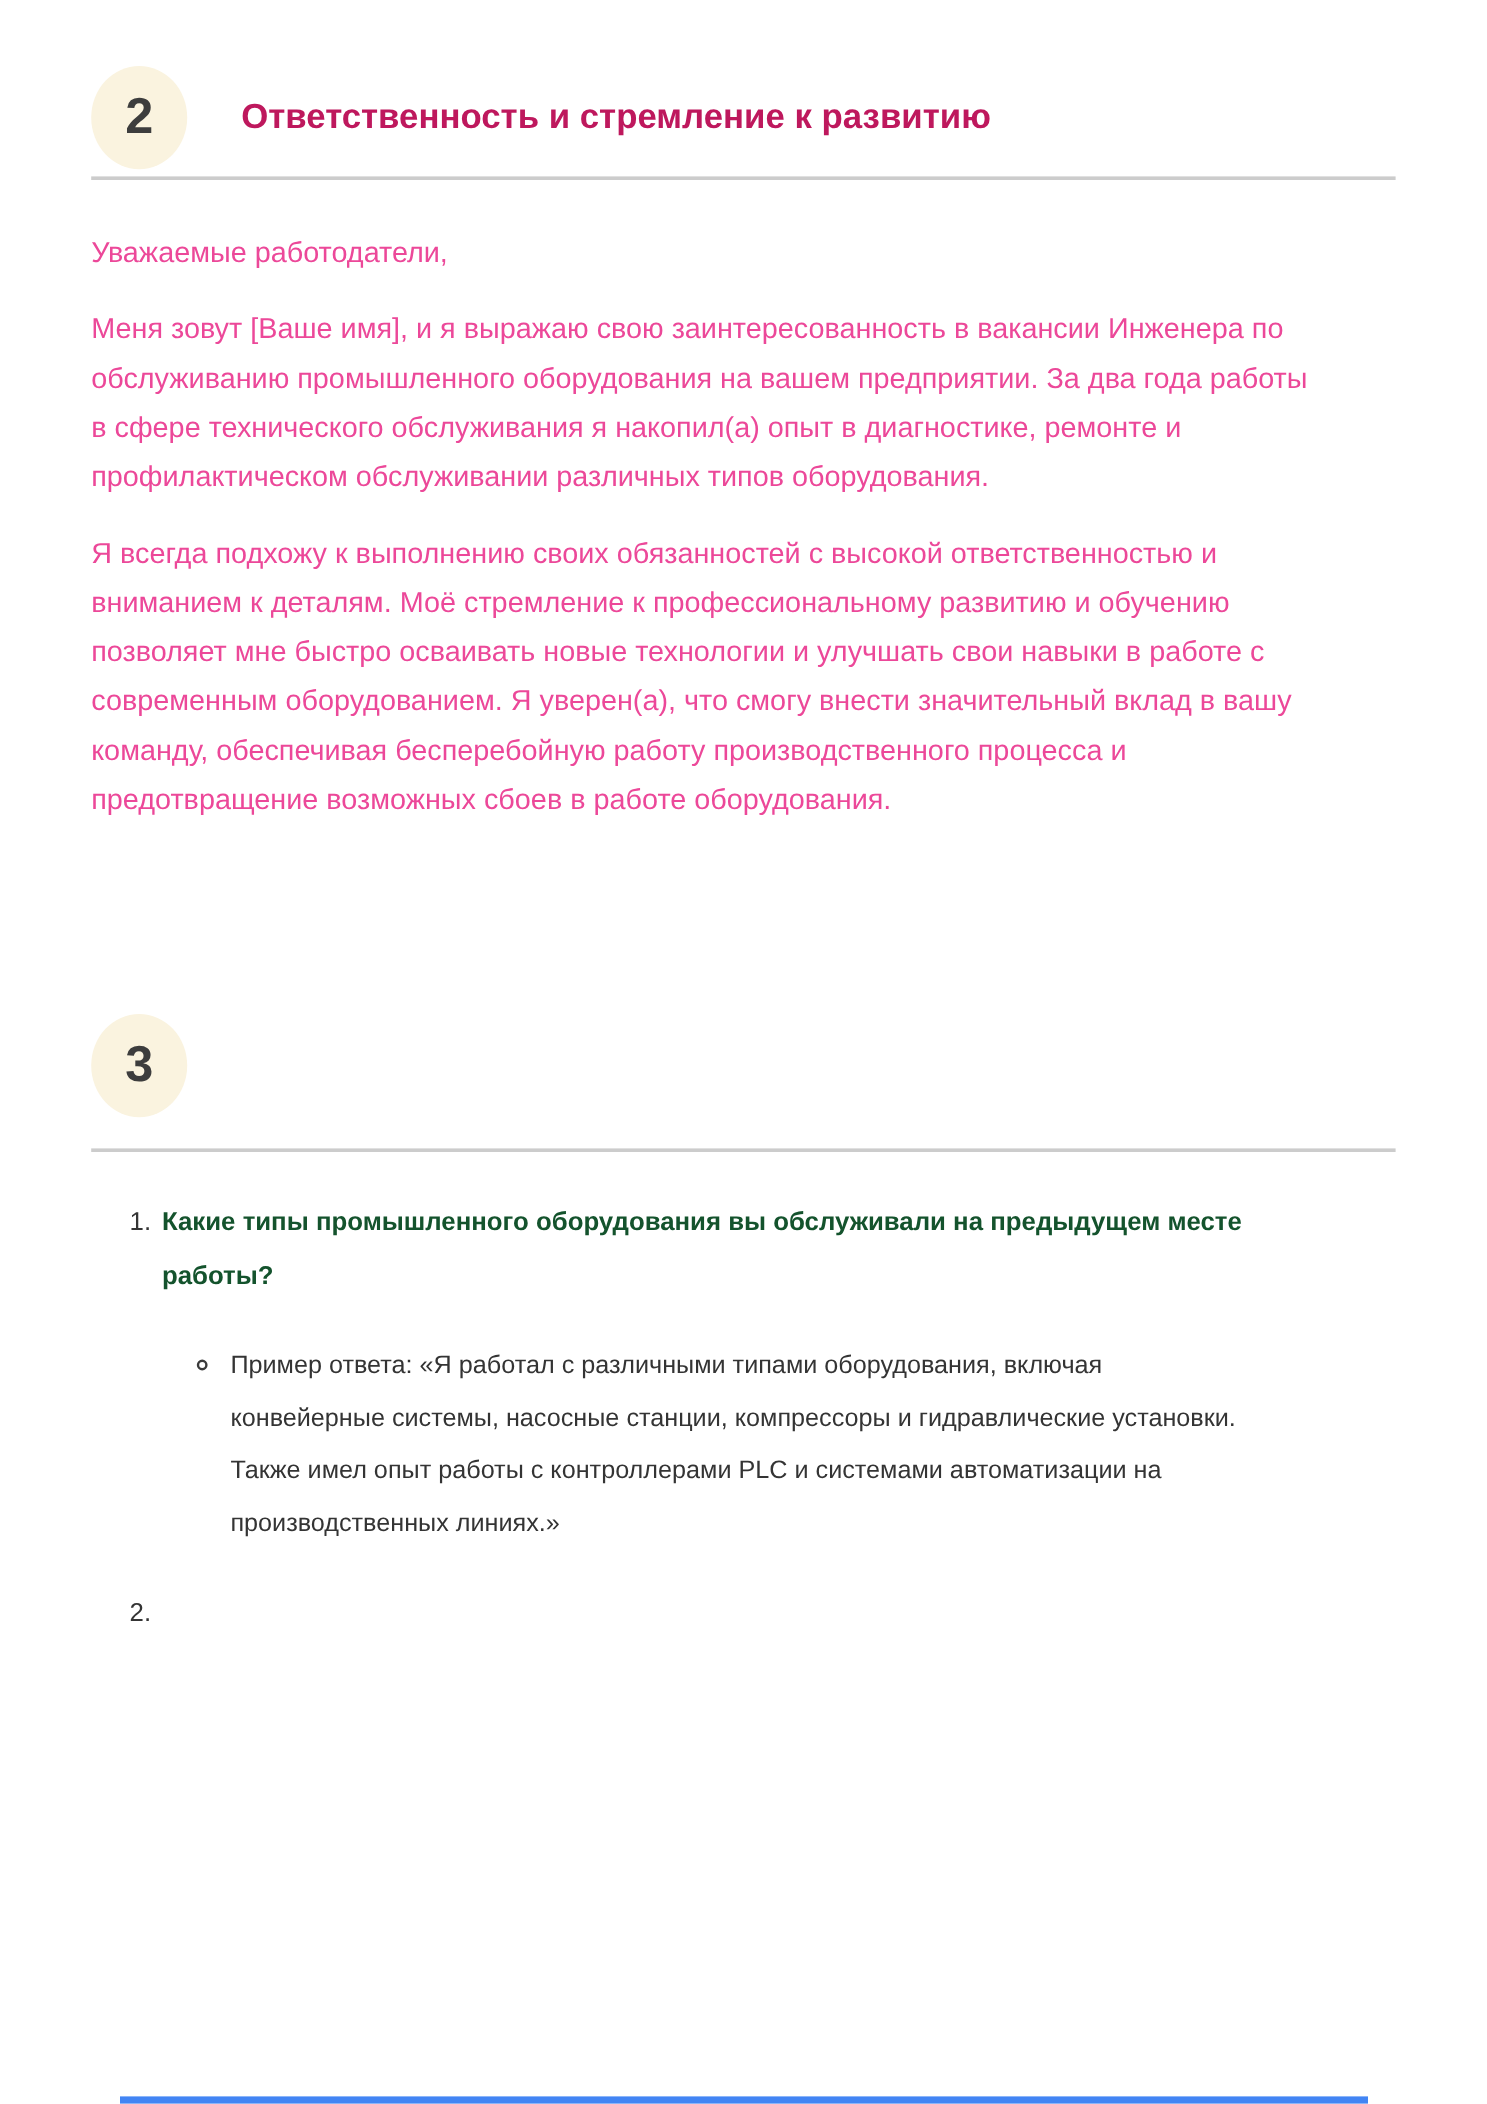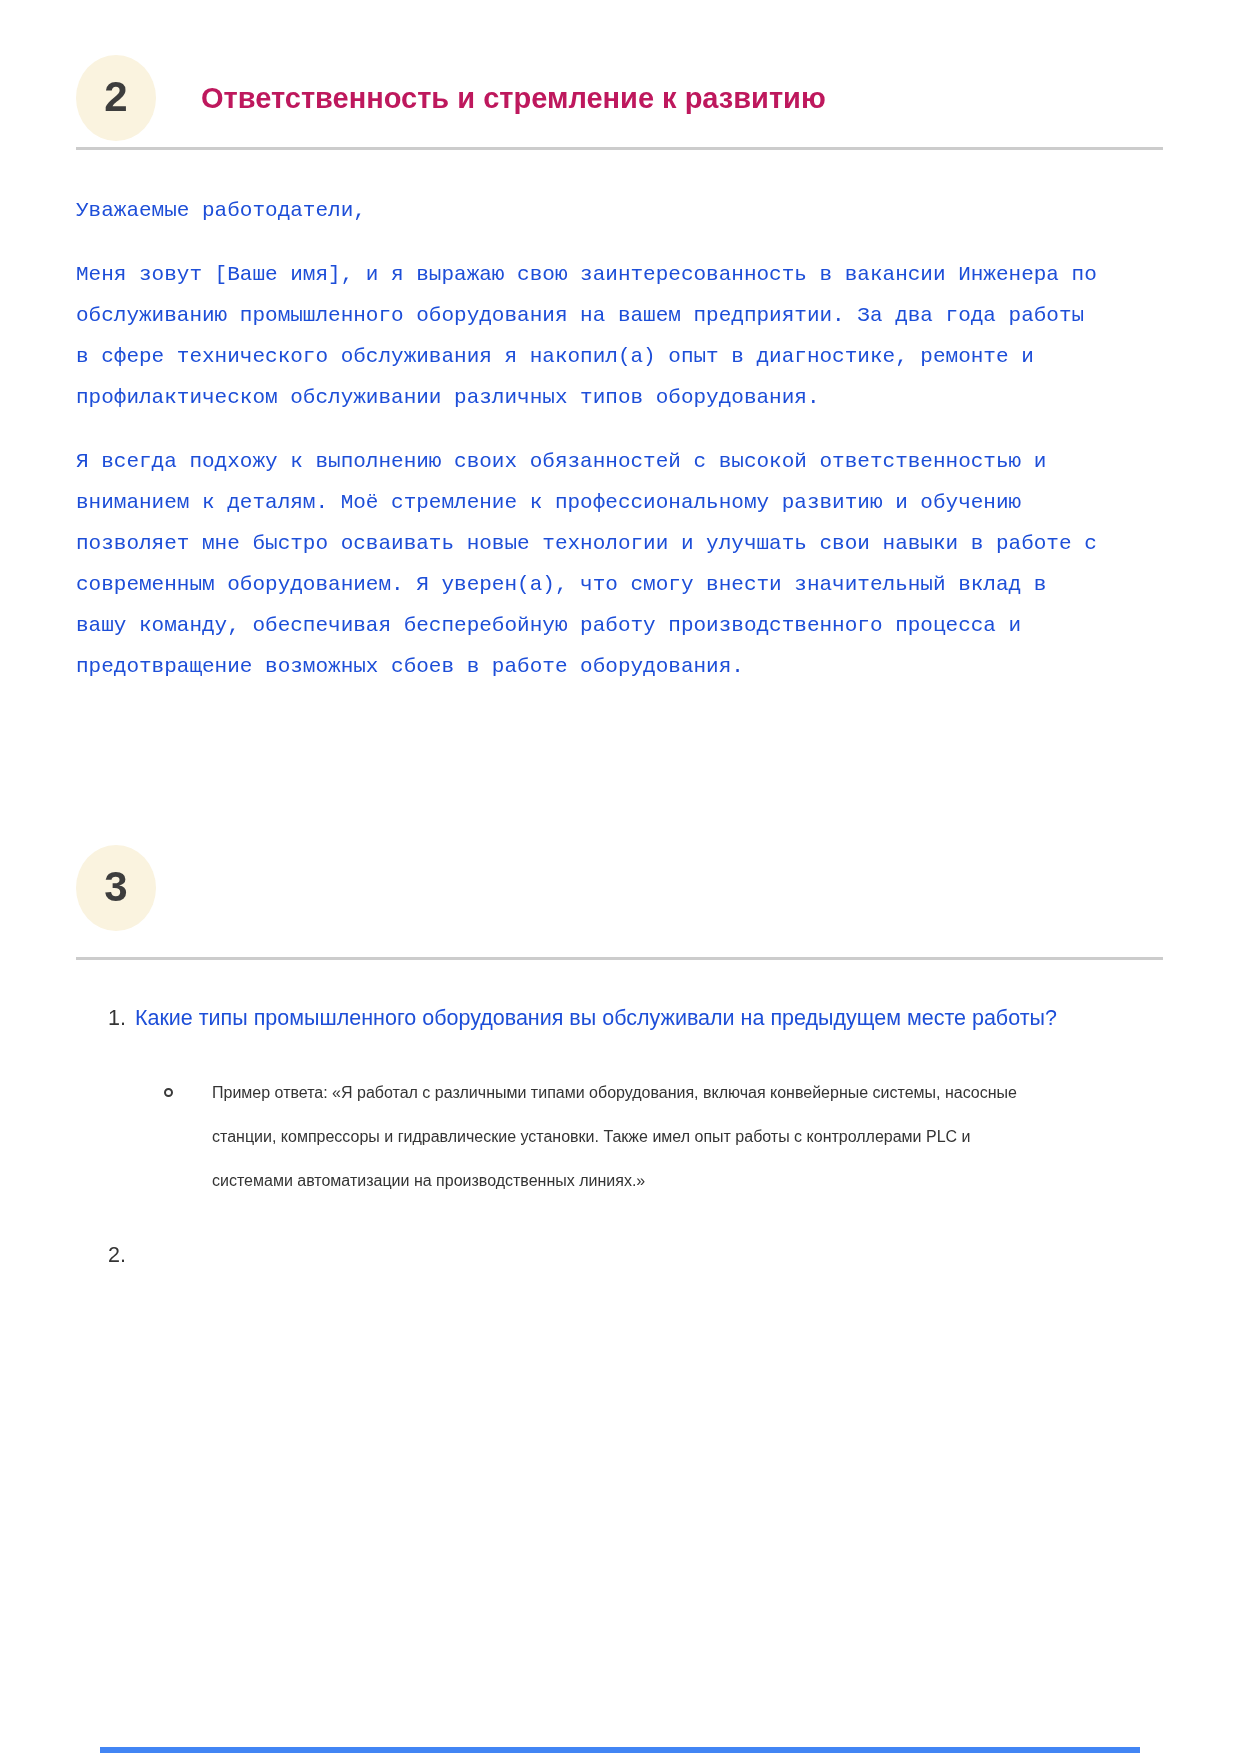--- a/index.html
+++ b/index.html
@@ -49,58 +49,56 @@
   .divider {
     border: none;
     height: 3px;
     background: #cccccc;
     margin-top: 6px;
   }
   #section-3 .divider { margin-top: 26px; }
 
   .letter { margin-top: 40px; }
   .para {
-    font-size: 21px;
+    font-size: 24px;
     line-height: 41px;
     margin-bottom: 23px;
-    color: #1d4ed8;
+    color: #ec4899;
     white-space: pre-line;
     max-width: 1030px;
-    font-family: Liberation Mono, monospace;
   }
 
   #section-3 { margin-top: 158px; }
 
   .questions { margin-top: 36px; padding-left: 32px; }
   .q-item { margin-bottom: 30px; }
   .q-row {
     display: flex;
     font-size: 21.5px;
     line-height: 45px;
     max-width: 1010px;
   }
   .q-num {
     flex: none;
     font-weight: 400;
     color: #343434;
     margin-right: 9px;
   }
   .q-text {
-    font-weight: 400;
-    color: #1d4ed8;
+    font-weight: 700;
+    color: #14532d;
   }
   .answer {
     display: flex;
     margin-top: 30px;
     margin-left: 56px;
     max-width: 885px;
-    font-size: 16px;
+    font-size: 21px;
     line-height: 44px;
     color: #343434;
-    gap: 20px;
   }
   .bullet-ring {
     flex: none;
     width: 9px;
     height: 9px;
     border: 2px solid #3a3a3a;
     border-radius: 50%;
     margin-top: 17px;
     margin-right: 19px;
   }

